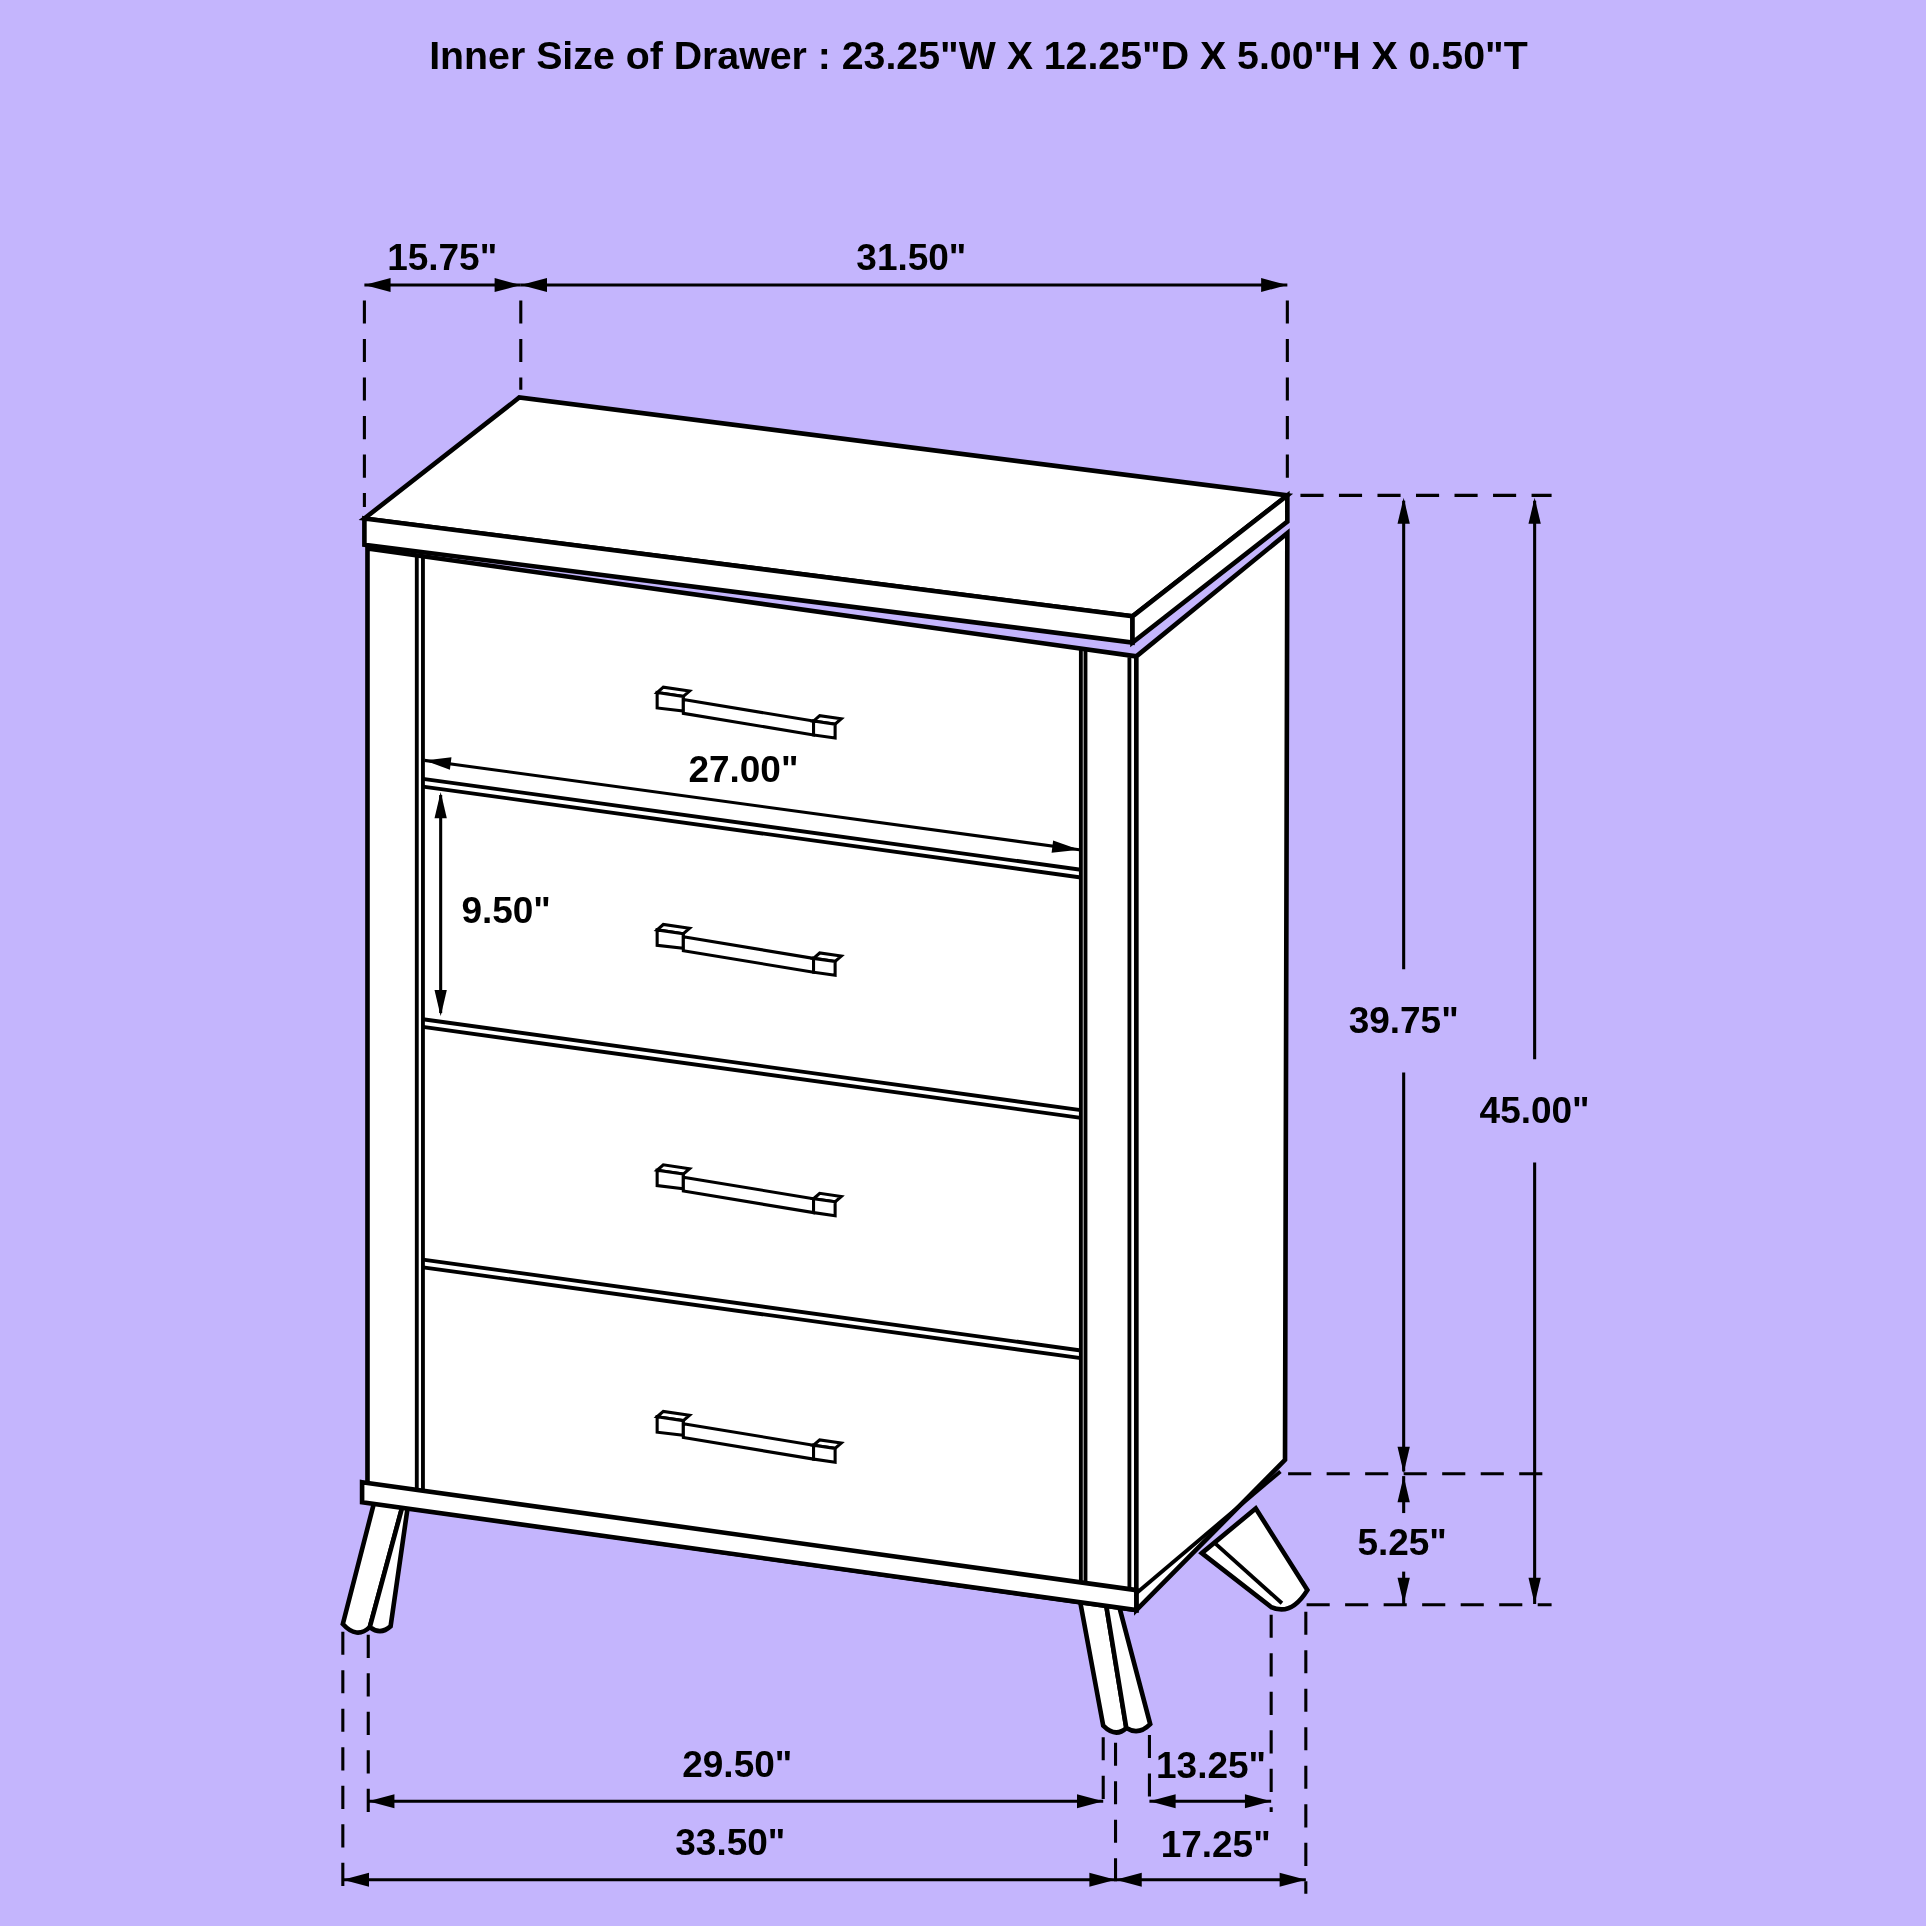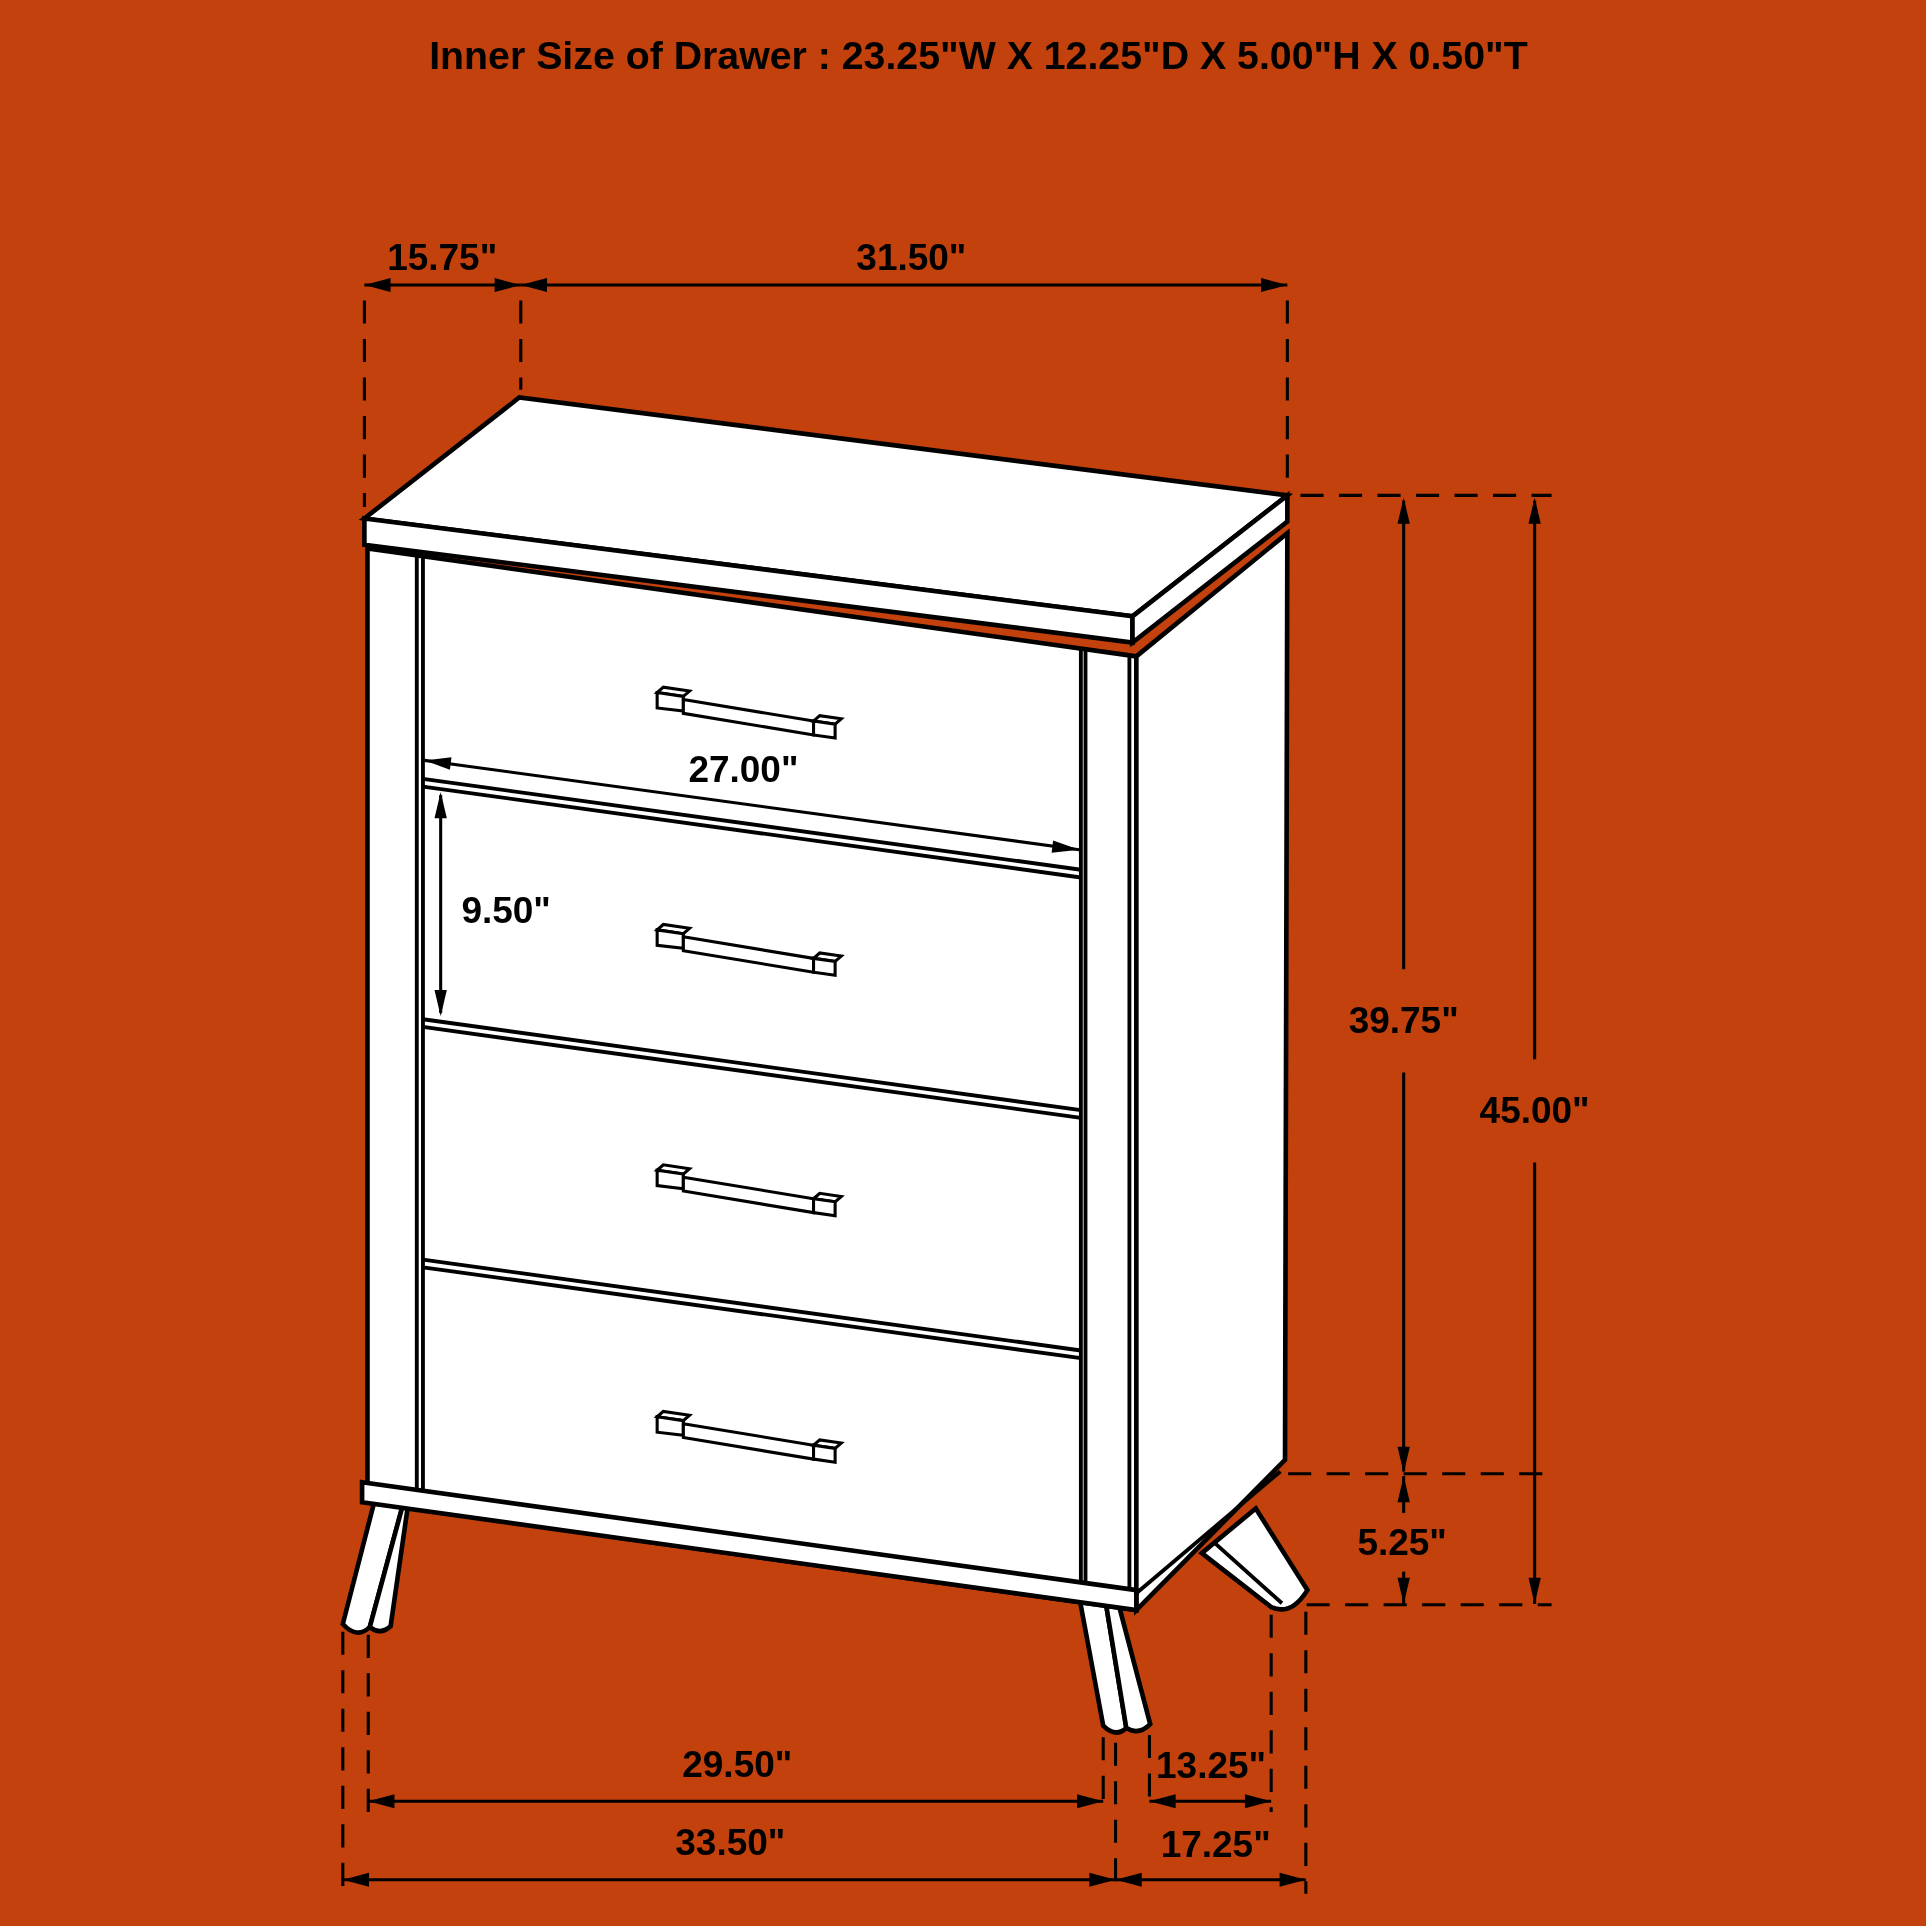--- a/index.html
+++ b/index.html
@@ -4,21 +4,21 @@
 <style>
   html, body {
     margin: 0;
     padding: 0;
     background: #ffffff;
   }
   #stage {
     position: relative;
     width: 1926px;
     height: 1926px;
-    background: #c2410c;
+    background: #c4b5fd;
     font-family: "Liberation Sans", sans-serif;
   }
   svg { display: block; }
   .outline  { fill: #ffffff; stroke: #000000; stroke-width: 6; stroke-linejoin: miter; }
   .detail   { fill: none;    stroke: #000000; stroke-width: 5; }
   .handle   { fill: #ffffff; stroke: #000000; stroke-width: 4; stroke-linejoin: miter; }
   .dim      { fill: none;    stroke: #000000; stroke-width: 4; }
   .ext      { fill: none;    stroke: #000000; stroke-width: 4; stroke-dasharray: 30 20; }
   .arrow    { fill: #000000; stroke: none; }
   .dimlabel { fill: #000000; font-weight: bold; font-size: 48px; text-anchor: middle;

